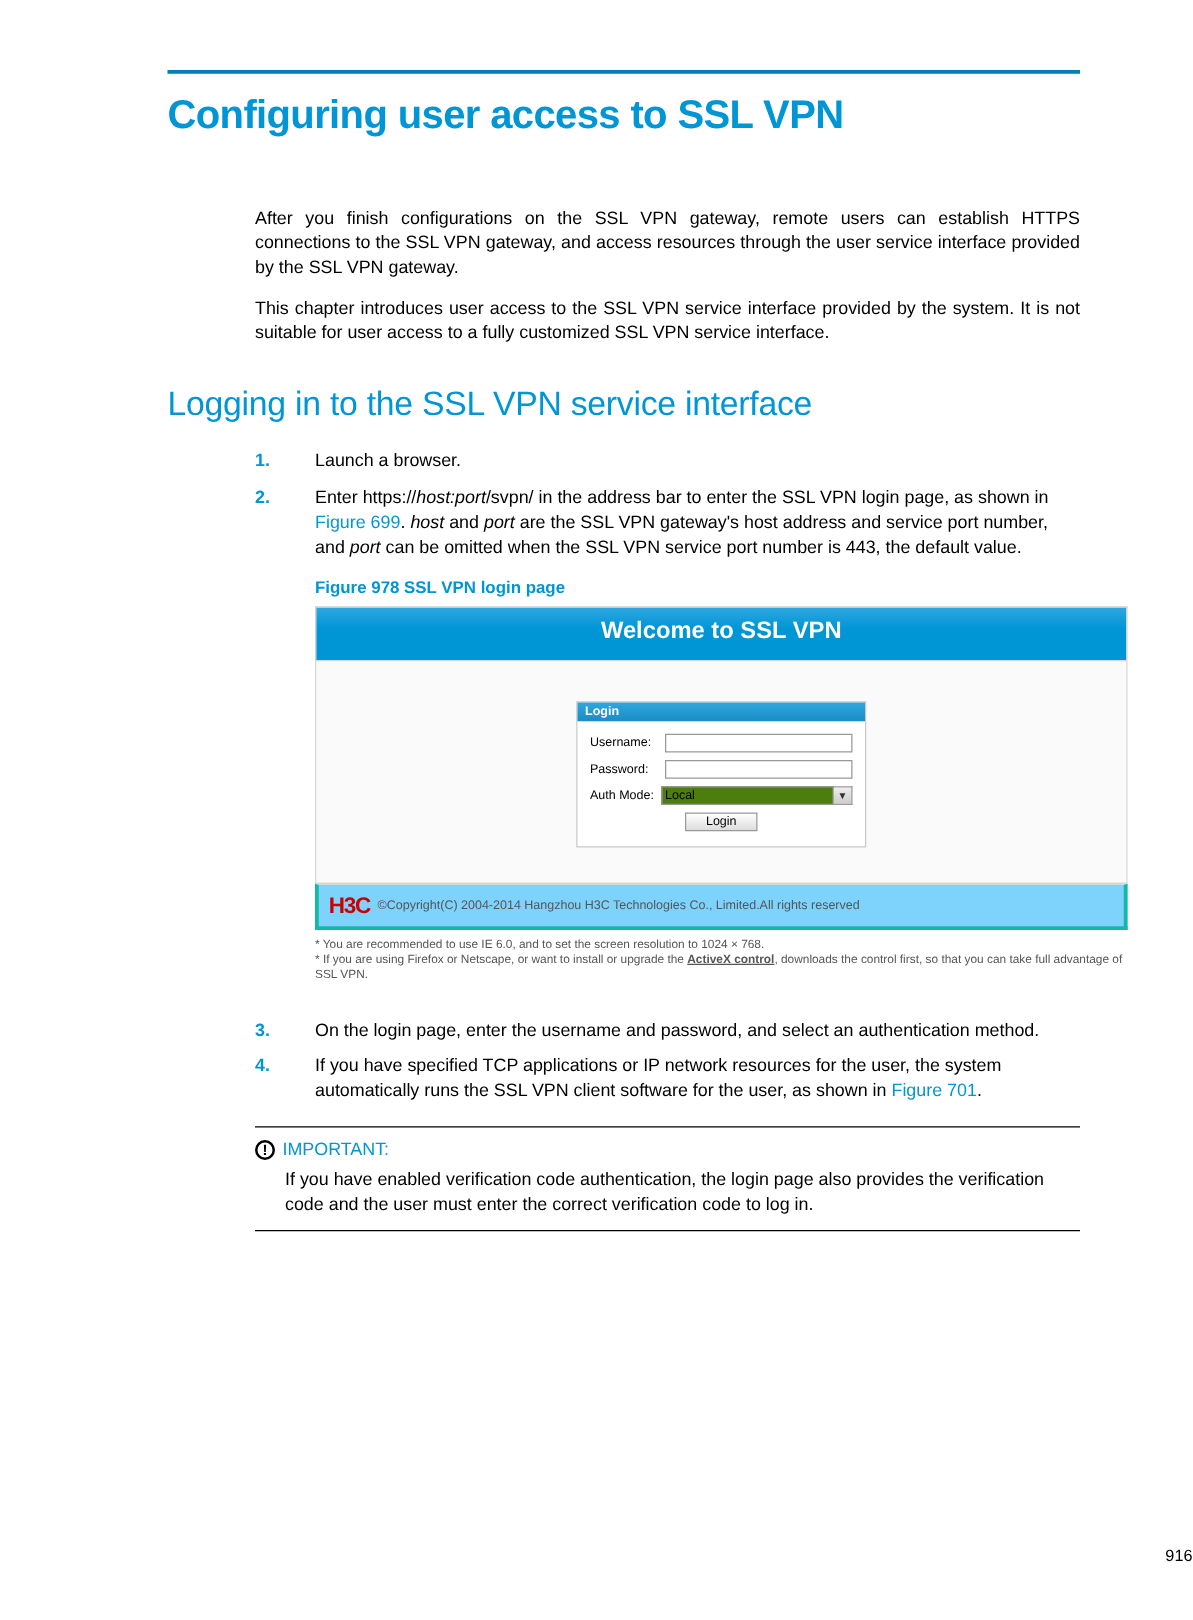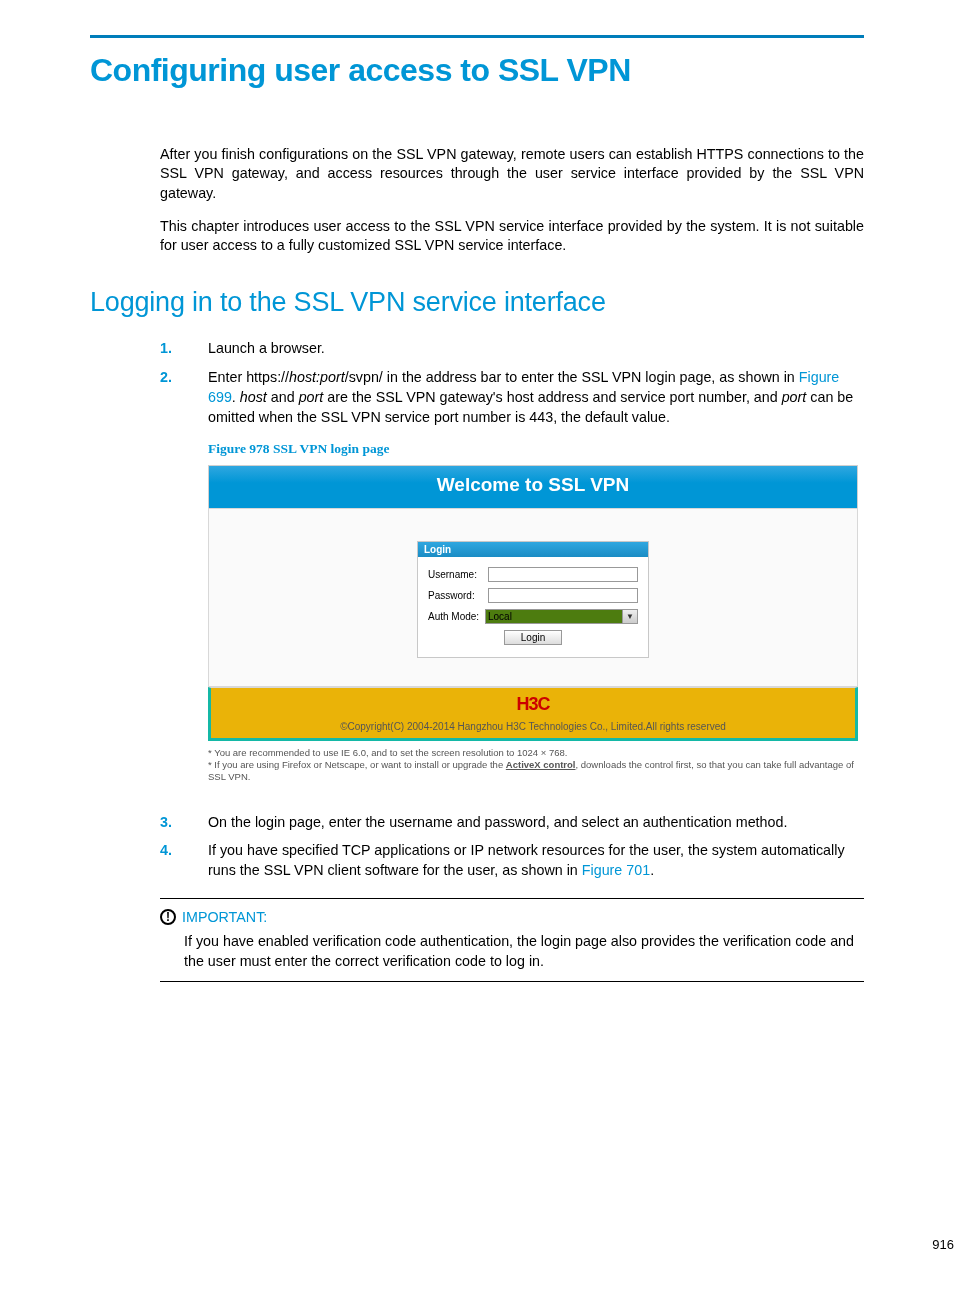--- a/index.html
+++ b/index.html
@@ -5,21 +5,22 @@
   * { box-sizing: border-box; margin: 0; padding: 0; }
   body {
     font-family: Arial, Helvetica, sans-serif;
     width: 954px;
     height: 1296px;
     background: #fff;
     position: relative;
     color: #000;
   }
   .page-content {
-    padding: 35px 90px 60px 90px;
+    padding: 56px 90px 60px 90px;
+    margin-left: 44px;
   }
   .top-rule {
     height: 3px;
     background: #007dba;
     margin-bottom: 14px;
   }
   h1.chapter-title {
     color: #0096d6;
     font-size: 32px;
     font-weight: bold;
@@ -61,21 +62,20 @@
     top: 0;
     color: #0096d6;
     font-weight: bold;
   }
   .link { color: #0096d6; }
   .figure-caption {
     color: #0096d6;
     font-weight: bold;
     font-size: 13.5px;
     margin: 14px 0 8px 0;
-    font-family: Liberation Serif, serif;
   }
   .italic { font-style: italic; }
   .bold { font-weight: bold; }
   .figure-block { margin-left: 118px; margin-right: 90px; }
   .screenshot {
     width: 650px;
     margin-left: 0;
     margin-top: 6px;
     margin-bottom: 28px;
   }
@@ -131,21 +131,21 @@
     font-size: 8px; color:#333;
   }
   .login-submit-row { text-align:center; margin-top:6px; }
   .login-submit {
     font-size: 10px; padding: 1px 16px; border:1px solid #999;
     background: linear-gradient(#fff,#ddd);
   }
   .ss-footer {
     border: 3px solid #14b8a6; border-top: 1px solid #d8d8d8;
     padding: 6px 8px 6px 8px; font-size: 10px; color:#555;
-    display:flex; align-items:center; gap:6px; background:#eab308;flex-direction:column;
+    display:flex; align-items:center; gap:6px; background:#7dd3fc;
   }
   .h3c-logo { color:#c00; font-weight:bold; font-size:18px; letter-spacing:-1px; }
   .ss-notes { font-size: 9.5px; color:#555; line-height:1.3; margin-top:6px; width:650px; }
   .ss-notes .underline { text-decoration: underline; font-weight:bold; }
   ol.steps > li .sub-p {
     margin-top: 8px;
     margin-bottom: 0;
   }
   .important-block {
     margin-left: 70px;

